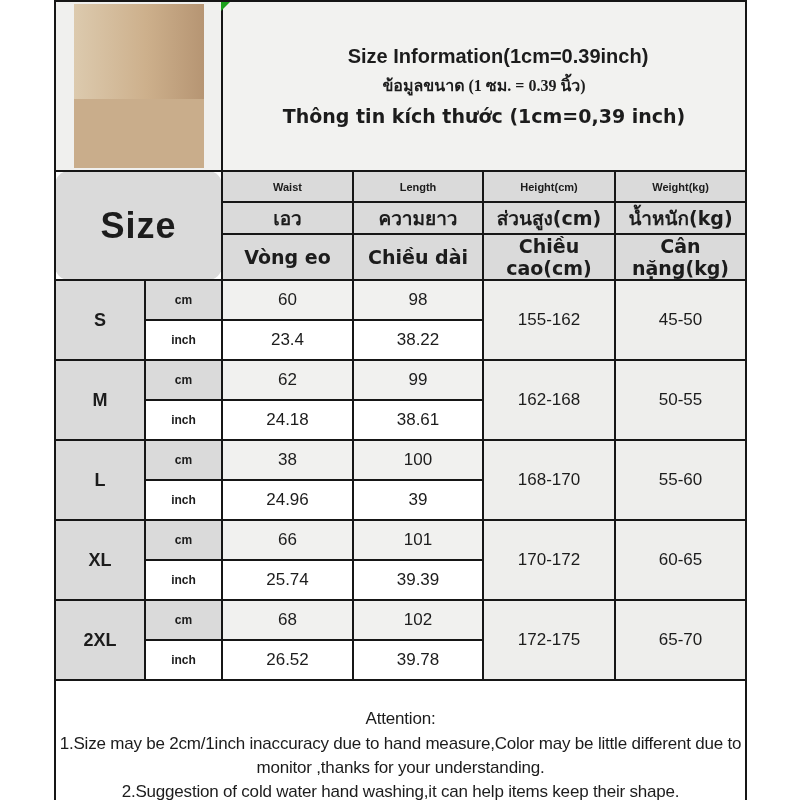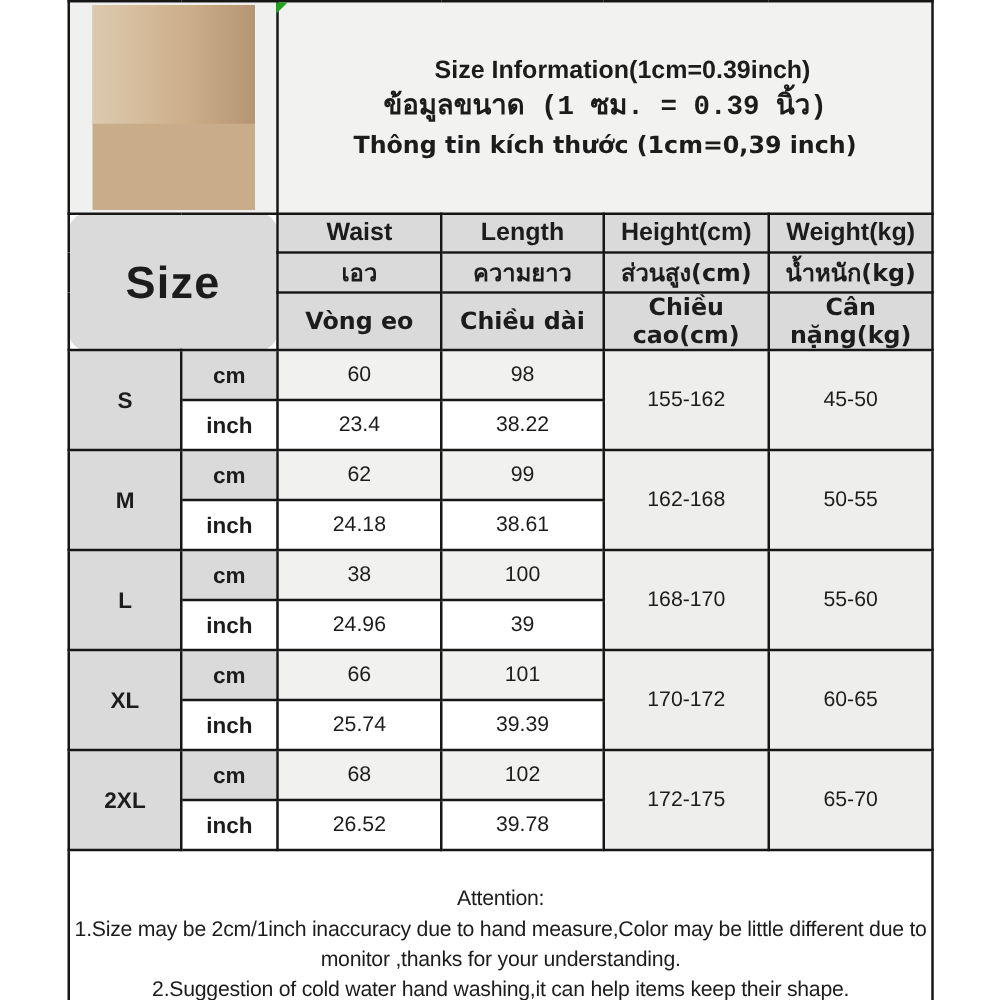--- a/index.html
+++ b/index.html
@@ -16,32 +16,32 @@
   
   .bg-gray{background:#dadada;}
   .bg-shade{background:#f1f1ef;}
   .bg-range{background:#eeeeec;}
   .bg-white{background:#ffffff;}
 
   
   .photo-cell{height:168px;background:#f0f0ee;}
   .title-cell{background:#f2f2f0;}
   .title-cell .t-en{font-weight:bold;font-size:20px;line-height:30px;padding-left:28px;}
-  .title-cell .t-th{font-weight:bold;font-size:22px;line-height:30px;font-family:Liberation Mono, monospace;}
+  .title-cell .t-th{font-weight:bold;font-size:16px;line-height:30px;font-family:Liberation Serif, serif;}
   .title-cell .t-vi{font-weight:bold;font-size:19px;line-height:30px;font-family:"DejaVu Sans","Liberation Sans",sans-serif;}
 
   
   .size-big{font-size:36px;font-weight:bold;letter-spacing:1px;border-radius:14px;}
-  .hdr{font-weight:bold;font-size:20px;height:29px;}
+  .hdr{font-weight:bold;font-size:11px;height:29px;}
   .hdr-th,.hdr-vi{font-family:"DejaVu Sans","Liberation Sans",sans-serif;font-size:19px;margin-top:32px;}
 
   
   .sub-row td{height:38px;}
   .size-letter{font-weight:bold;font-size:18px;}
-  .unit{font-weight:bold;font-size:18px;}
+  .unit{font-weight:bold;font-size:12px;}
   .num{font-size:17px;margin-left:32px;}
   .range-cell{font-size:17px;}
 
   
   .attention-cell{
     height:150px;text-align:left;vertical-align:top;background:#ffffff;
     padding:3px 8px 0 8px;font-size:17px;line-height:1.44;letter-spacing:-0.2px;
   }
 
   

